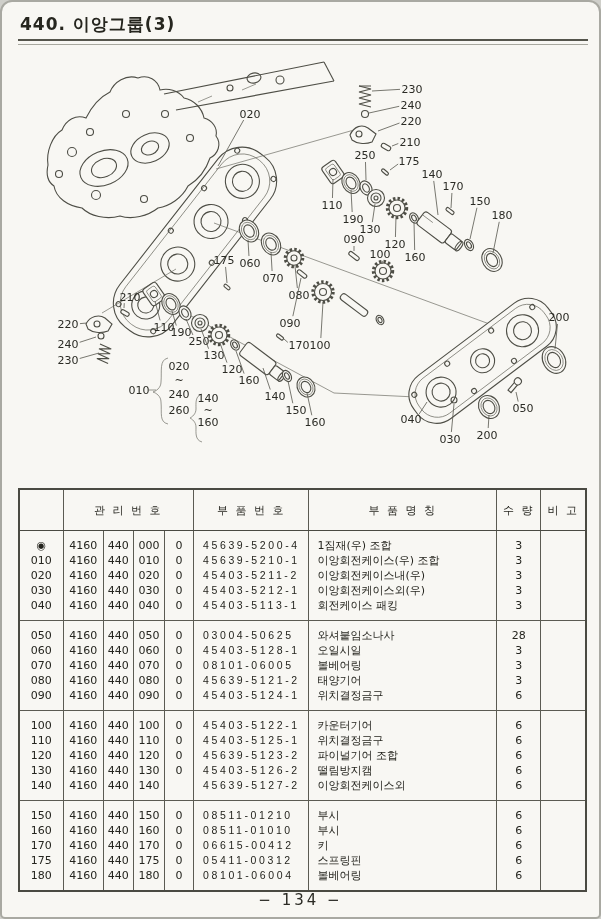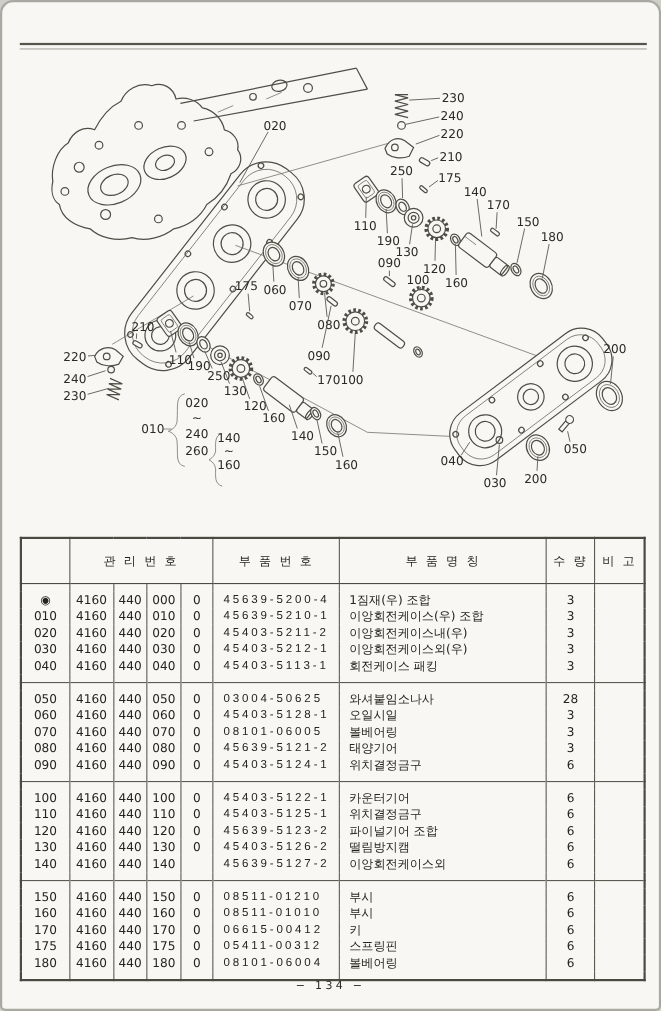--- a/index.html
+++ b/index.html
@@ -38,28 +38,29 @@
   }
   .ptable thead th { border-bottom:1.5px solid #4a4a42; font-size:11px; letter-spacing:2px; }
   .ptable thead th.figh { height:40px; line-height:16px;padding-left:44px; }
   .ptable tbody { border-top:1px solid #5b5b52; }
   td.fig, td.m, td.qty { text-align:center; }
   td.pn { font-family:Liberation Sans, sans-serif; font-size:10.5px; letter-spacing:2.6px; padding-left:9px; }
   td.nm { padding-left:8px;margin-top:48px; }
   tr.sp td { height:7px; line-height:7px; }
   .pageno {
     position:absolute; left:0; width:100%; top:889px; text-align:center;
-    font-size:10px; letter-spacing:3px; color:#2b2b25;
+    font-size:15px; letter-spacing:3px; color:#2b2b25;
   }
 </style>
 </head>
 <body>
 
 <div class="page">
 
+  <div class="title">440. 이앙그룹(3)</div>
   <div class="title-rule"></div>
 
   <svg id="diagram" class="diagram" width="601" height="392" viewBox="0 58 601 392" xmlns="http://www.w3.org/2000/svg">
 
     <g>
       <path class="lnf" d="M46,163 C44,150 50,134 60,128 C64,118 74,112 84,116 C88,108 96,96 108,90
         C112,80 124,72 136,76 C146,72 156,78 158,88 C166,86 176,88 182,96 C192,98 200,106 202,116
         C210,118 216,126 214,134 C220,142 216,152 208,156 C204,168 196,178 186,184 C180,196 168,204 156,206
         C146,214 130,218 118,214 C104,218 88,214 80,206 C66,204 54,196 52,184 C46,180 44,172 46,163 Z"></path>
       <ellipse class="ln" cx="102" cy="166" rx="25" ry="17" transform="rotate(-22 102 166)"></ellipse>

